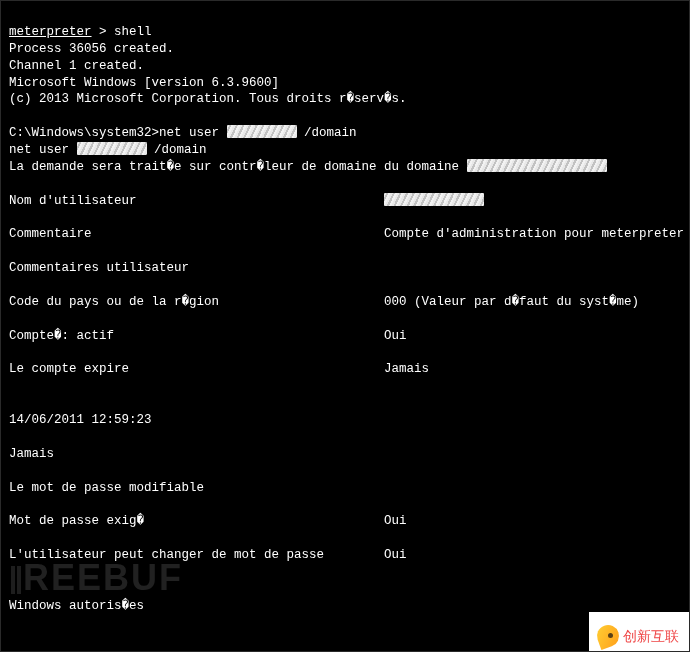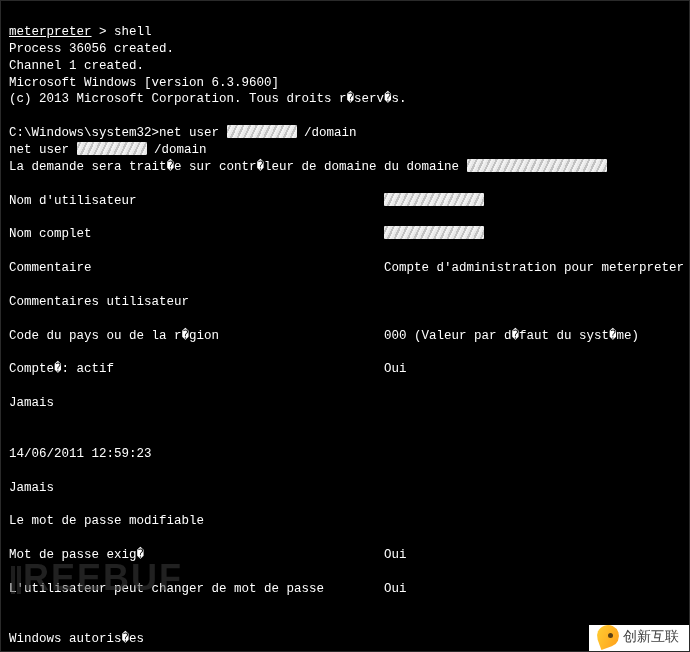--- a/index.html
+++ b/index.html
@@ -43,24 +43,24 @@
     font-family: Arial, sans-serif;
     pointer-events: none;
   }
   .wm-bar { display:inline-block; width:4px; height:28px; background:rgba(60,60,60,0.5); margin-right:2px; vertical-align:-4px; }
   
   .brand {
     position: absolute;
     right: 0;
     bottom: 0;
     background: #fff;
-    color: #404040;
+    color: #ef4444;
     font-family: "Microsoft YaHei", Arial, sans-serif;
     font-size: 14px;
-    padding: 0 10px 4px 8px;
+    padding: 13px 10px 4px 8px;
     display: flex;
     align-items: center;
     gap: 4px;
   }
   .brand-icon {
     width: 22px; height: 22px; position: relative;
   }
   .brand-icon .c1 {
     position:absolute; width:22px; height:22px; border-radius:50% 50% 50% 0;
     background: linear-gradient(135deg,#ffcf33,#ff9e1a); transform: rotate(-20deg);
@@ -75,26 +75,25 @@
 <span>Process 36056 created.</span>
 <span>Channel 1 created.</span>
 <span>Microsoft Windows [version 6.3.9600]</span>
 <span>(c) 2013 Microsoft Corporation. Tous droits r�serv�s.</span>
 
 <span>C:\Windows\system32&gt;</span><span>net user </span><span class="redact sm"></span><span> /domain</span>
 <span>net user </span><span class="redact sm"></span><span> /domain</span>
 <span>La demande sera trait�e sur contr�leur de domaine du domaine </span><span class="redact lg"></span>
 
 <div class="row"><span class="label-col">Nom d'utilisateur</span><span class="val-col"><span class="redact md"></span></span></div>
-<div class="row"><span class="label-col">Nom complet</span><span class="val-col"><span class="redact md"></span></span></div>
 <div class="row"><span class="label-col">Commentaire</span><span class="val-col"><span>Compte d'administration pour meterpreter </span><span class="redact tiny"></span></span></div>
 <div class="row"><span class="label-col">Commentaires utilisateur</span><span class="val-col"></span></div>
 <div class="row"><span class="label-col">Code du pays ou de la r�gion</span><span class="val-col">000 (Valeur par d�faut du syst�me)</span></div>
 <div class="row"><span class="label-col">Compte�: actif</span><span class="val-col">Oui</span></div>
-<div class="row"><span class="val-col">Jamais</span></div>
+<div class="row"><span class="label-col">Le compte expire</span><span class="val-col">Jamais</span></div>
 
 <div class="row"><span class="val-col">14/06/2011 12:59:23</span></div>
 <div class="row"><span class="val-col">Jamais</span></div>
 <div class="row"><span class="label-col">Le mot de passe modifiable</span></div>
 <div class="row"><span class="label-col">Mot de passe exig�</span><span class="val-col">Oui</span></div>
 <div class="row"><span class="label-col">L'utilisateur peut changer de mot de passe</span><span class="val-col">Oui</span></div>
 
 <div class="row"><span class="label-col">Windows autoris�es</span></div>
 
 

